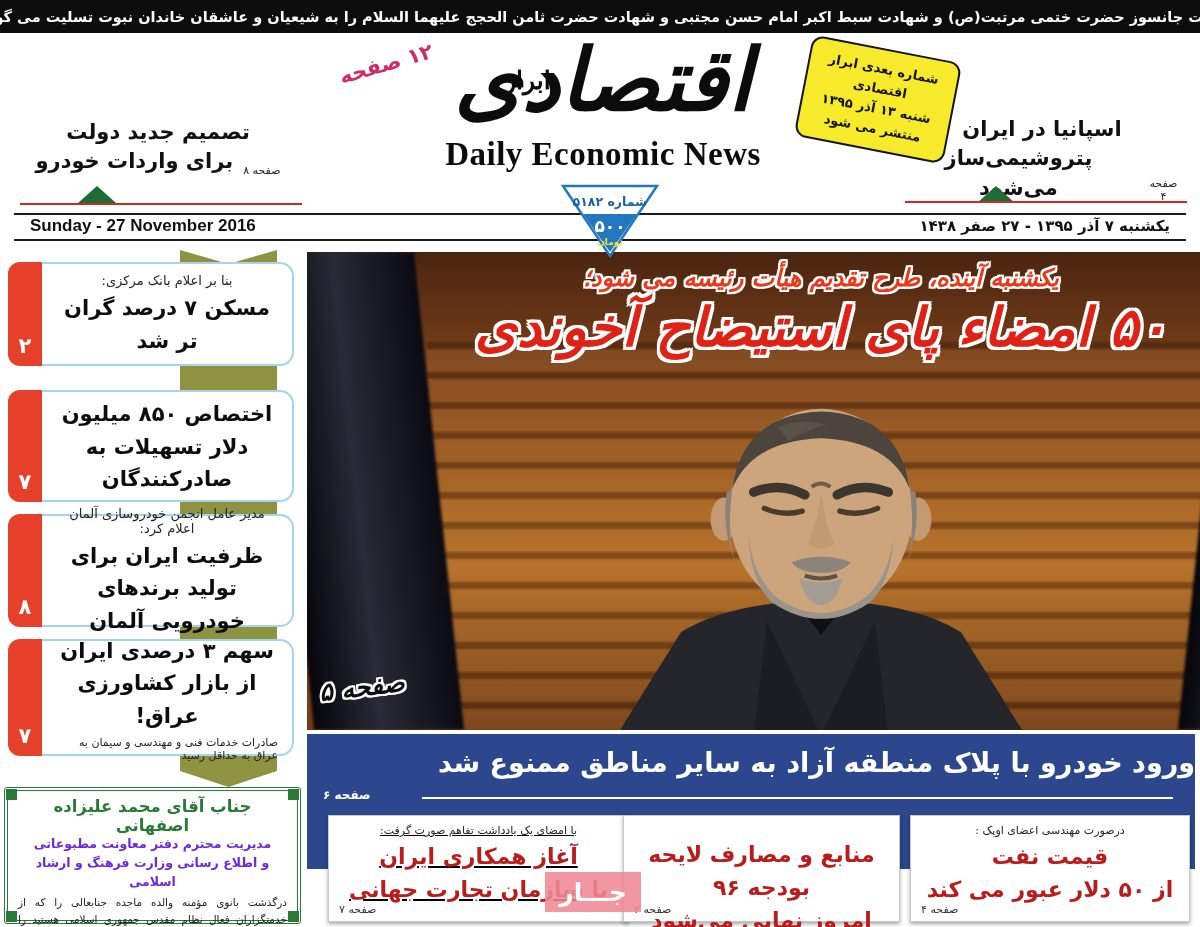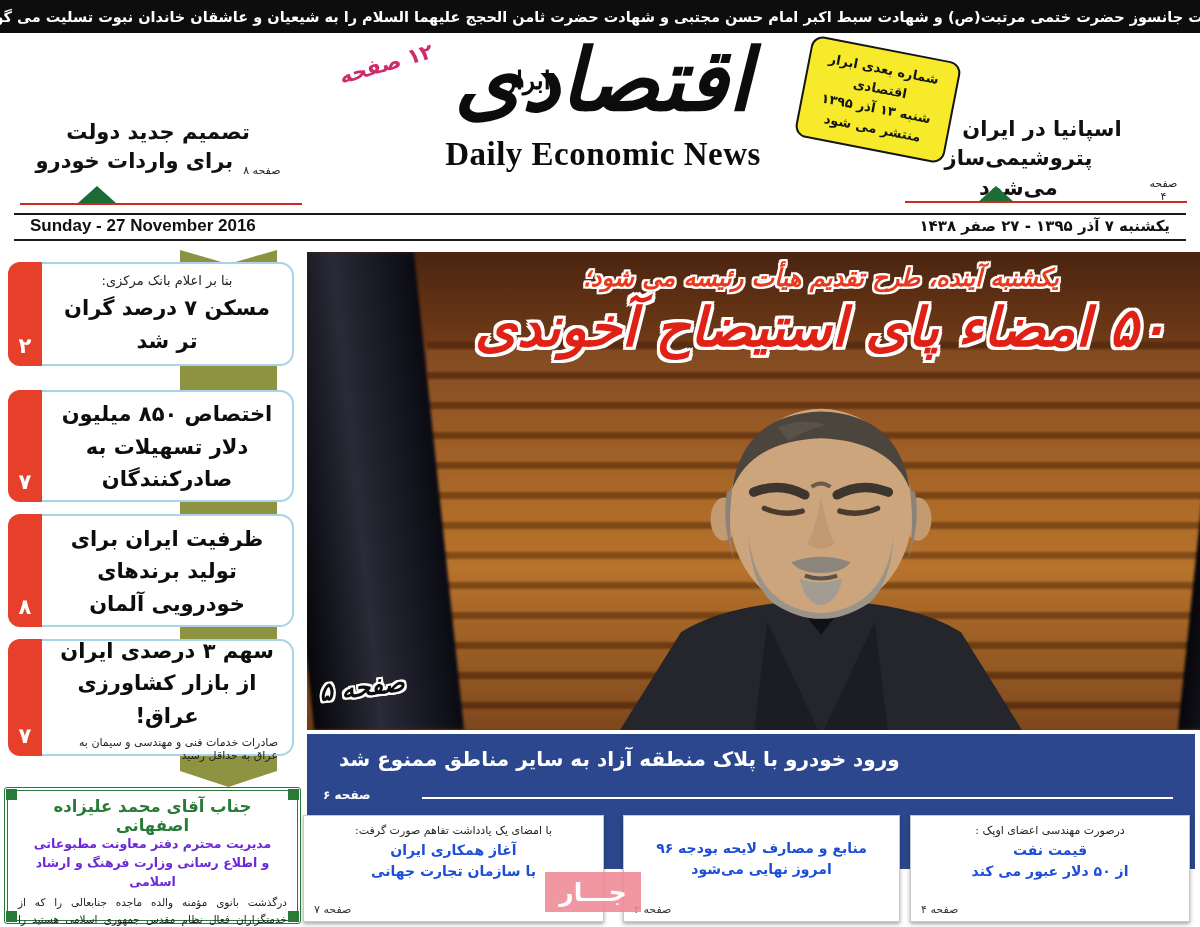--- a/index.html
+++ b/index.html
@@ -136,36 +136,36 @@
     position:absolute; left:12px; bottom:28px; color:#0d0d0d; font-weight:bold;
     font-size:25px; direction:rtl; transform:rotate(-7deg); z-index:4;
   }
 
   
   #blue-band {
     position:absolute; left:307px; top:734px; width:888px; height:135px;
     background:#2c478e;
   }
   #band-headline {
-    margin-top:13px; text-align:left; direction:rtl; color:#ffffff;
-    font-weight:bold; font-size:20px;padding-left:32px;
+    margin-top:13px; text-align:right; direction:rtl; color:#ffffff;
+    font-weight:bold; font-size:27px;padding-left:32px;
   }
   #band-rule { position:absolute; left:115px; right:22px; top:63px; height:2px; background:#ffffff; }
   #band-page { position:absolute; left:16px; top:54px; color:#ffffff; font-size:12px; direction:rtl;font-weight:bold; }
 
   .bottom-box {
     position:absolute; top:815px; height:107px; background:#ffffff;
     border:1px solid #c9c9c9; box-shadow:0 2px 4px rgba(0,0,0,0.35);
     direction:rtl; text-align:center; padding:8px 10px 4px 10px; z-index:4;
   }
-  #bbox-0 { left:303px; width:301px; }
+  #bbox-0 { left:328px; width:301px;text-decoration:underline; }
   #bbox-1 { left:623px; width:277px; }
   #bbox-2 { left:910px; width:280px; }
   .bbox-kicker { font-size:11px; color:#222; margin-bottom:3px; }
-  .bbox-title  { font-weight:bold; font-size:14px; color:#1d4ed8; line-height:1.5; }
+  .bbox-title  { font-weight:bold; font-size:22px; color:#b91c1c; line-height:1.5; }
   .bbox-page   { position:absolute; left:10px; bottom:5px; font-size:11px; color:#333; direction:rtl; }
 
   #watermark {
     position:absolute; left:545px; top:872px; width:96px; height:40px; z-index:6;
     background:rgba(238,137,148,0.88); color:#ffffff; font-weight:bold; font-size:25px;
     display:flex; align-items:center; justify-content:center; direction:rtl;
   }
 </style>
 </head>
 <body>
@@ -208,34 +208,44 @@
     </div>
     <div class="tri-green" style="position:absolute; left:75px; top:71px;"></div>
   </div>
   <div id="rule-red-right" class="red-rule"></div>
 
   <div id="rule-a" class="black-rule"></div>
   <div id="rule-b" class="black-rule"></div>
   <div id="date-en">Sunday -  27 November 2016</div>
   <div id="date-fa">یکشنبه ۷ آذر ۱۳۹۵ - ۲۷ صفر ۱۴۳۸</div>
 
+  <div id="issue-triangle">
+    <svg width="98" height="74" viewBox="0 0 98 74">
+      <polygon points="2,2 96,2 49,72" fill="#ffffff" stroke="#2277bf" stroke-width="2.5"></polygon>
+      <polygon points="22,30 76,30 49,68" fill="#2277bf"></polygon>
+      <text x="49" y="22" text-anchor="middle" font-size="12.5" font-weight="bold" fill="#1b63a8" direction="rtl" id="tri-issue">شماره ۵۱۸۲</text>
+      <text x="49" y="48" text-anchor="middle" font-size="17" font-weight="bold" fill="#ffffff" id="tri-price">۵۰۰</text>
+      <text x="49" y="61" text-anchor="middle" font-size="9" font-weight="bold" fill="#f4e33a" direction="rtl" id="tri-unit">تومان</text>
+    </svg>
+  </div>
 
   <div id="ribbon"></div>
 
   <div id="card-0" class="story-card">
     <div class="card-tab">۲</div>
     <div class="card-kicker">بنا بر اعلام بانک مرکزی:</div>
     <div class="card-title">مسکن ۷ درصد گران تر شد</div>
   </div>
   <div id="card-1" class="story-card">
     <div class="card-tab">۷</div>
     <div class="card-title">اختصاص ۸۵۰ میلیون دلار تسهیلات به صادرکنندگان</div>
   </div>
   <div id="card-2" class="story-card">
     <div class="card-tab">۸</div>
+    <div class="card-kicker">مدیر عامل انجمن خودروسازی آلمان اعلام کرد:</div>
     <div class="card-title">ظرفیت ایران برای تولید برندهای خودرویی آلمان</div>
   </div>
   <div id="card-3" class="story-card">
     <div class="card-tab">۷</div>
     <div class="card-title">سهم ۳ درصدی ایران از بازار کشاورزی عراق!</div>
     <div class="card-sub">صادرات خدمات فنی و مهندسی و سیمان به عراق به حداقل رسید</div>
   </div>
 
   <div id="condolence">
     <span class="corner tl"></span>

